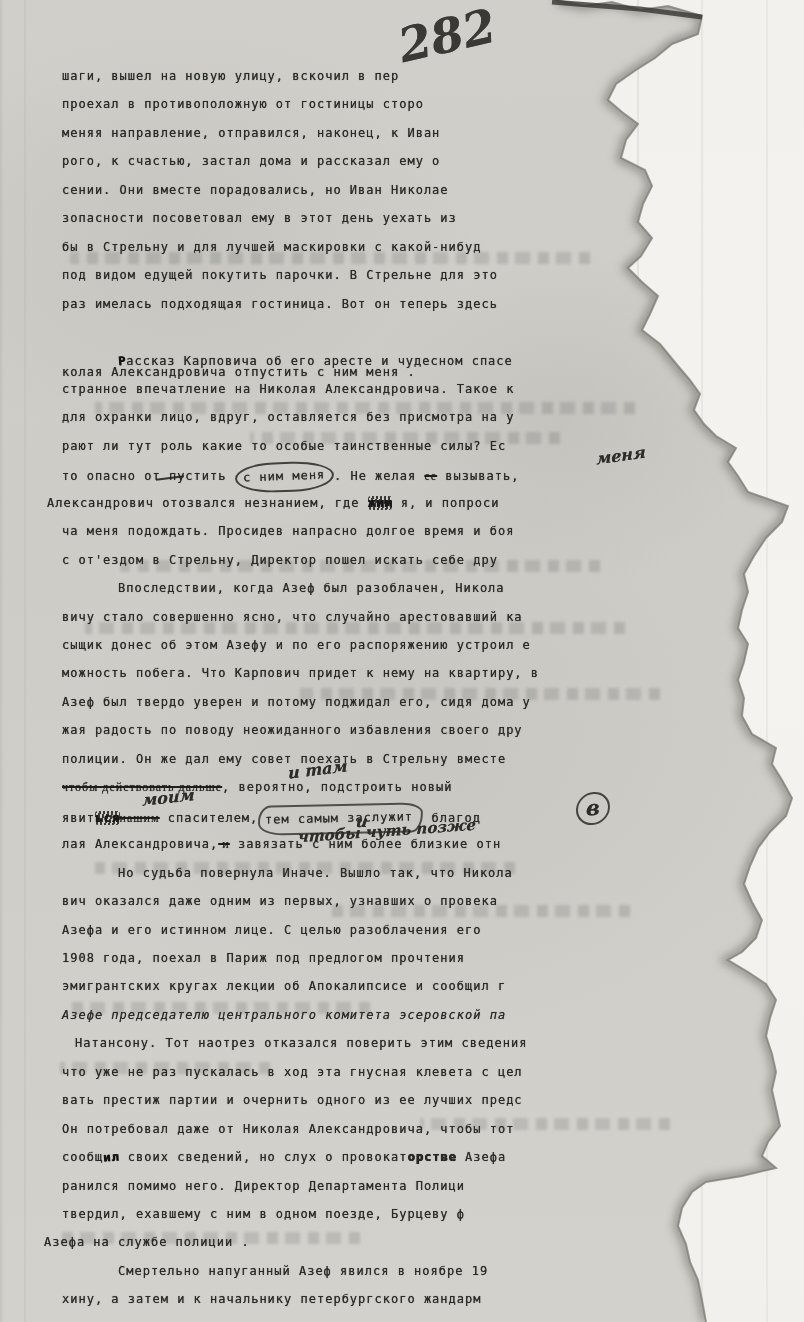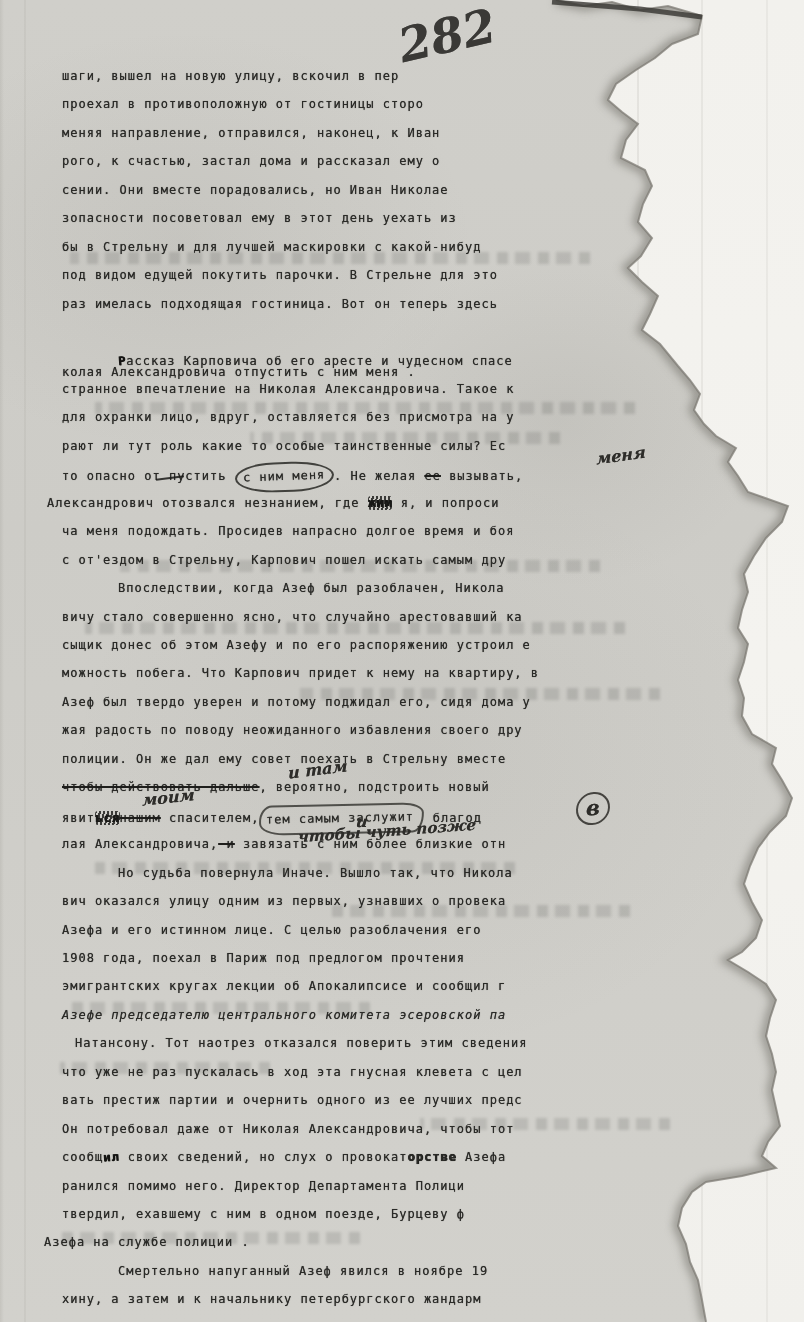--- a/index.html
+++ b/index.html
@@ -32,21 +32,21 @@
     background:repeating-linear-gradient(90deg, rgba(40,42,40,.9) 0 11px, transparent 11px 19px, rgba(40,42,40,.8) 19px 34px, transparent 34px 41px);
     transform:scaleX(-1);
   }
   .tline{
     position:absolute;left:0;width:804px;padding-left:62px;box-sizing:border-box;
     font-size:12px;line-height:24px;letter-spacing:1px;color:#2a2a27;
     text-shadow:0 0 0.7px rgba(42,42,40,.85);white-space:nowrap;
   }
   .tline.indent{padding-left:118px;}
   .seg-plain{}
-  .seg-strike{text-decoration:line-through;text-decoration-thickness:2px;text-decoration-color:rgba(25,25,22,.85);}
+  .seg-strike{text-decoration:line-through;text-decoration-thickness:2px;text-decoration-color:rgba(25,25,22,.85);font-family:Liberation Serif, serif;}
   .seg-circle{display:inline-block;border:2px solid rgba(30,30,26,.8);border-radius:48% 52% 50% 50% / 62% 58% 64% 60%;padding:0 7px 2px 6px;transform:rotate(-2deg);}
   .seg-loop{display:inline-block;border:2px solid rgba(32,32,28,.72);border-radius:16px 26px 14px 30px / 20px 12px 24px 14px;padding:0 8px 2px 5px;transform:rotate(-1.2deg);}
   .seg-bold{font-weight:bold;text-shadow:.7px 0 0 #1c1c1a,0 0 .7px rgba(30,30,28,.9);margin-top:28px;}
   .seg-overwrite{display:inline-block;font-weight:bold;color:#141412;transform:rotate(-4deg);text-shadow:.8px .3px 0 #141412;}
   .seg-blot{
     color:#181816;font-weight:bold;border-radius:3px;
     background-image:repeating-linear-gradient(104deg, rgba(22,22,20,.8) 0 2px, rgba(22,22,20,0) 2px 4px);
     text-shadow:.8px 0 0 #181816;
   }
   .seg-join{position:relative;}
@@ -108,33 +108,33 @@
         <div class="tline" style="top: 263.15px;"><span class="seg-plain">под видом едущей покутить парочки. В Стрельне для это</span></div>
         <div class="tline" style="top: 291.6px;"><span class="seg-plain">раз имелась подходящая гостиница. Вот он теперь здесь</span></div>
         <div class="tline" style="top: 320.05px; margin-top: 40px;"><span class="seg-plain">колая Александровича отпустить с ним меня .</span></div>
         <div class="tline indent" style="top: 348.5px;"><span class="seg-overwrite">Р</span><span class="seg-plain">ассказ Карповича об его аресте и чудесном спасе</span></div>
         <div class="tline" style="top: 376.95px;"><span class="seg-plain">странное впечатление на Николая Александровича. Такое к</span></div>
         <div class="tline" style="top: 405.4px;"><span class="seg-plain">для охранки лицо, вдруг, оставляется без присмотра на у</span></div>
         <div class="tline" style="top: 433.85px;"><span class="seg-plain">рают ли тут роль какие то особые таинственные силы? Ес</span></div>
         <div class="tline" style="top: 462.3px;"><span class="seg-plain">то опасно </span><span class="seg-join">от пустить</span><span class="seg-plain"> </span><span class="seg-circle">с ним меня</span><span class="seg-plain">. Не желая </span><span class="seg-strike">ее</span><span class="seg-plain"> вызывать,</span></div>
         <div class="tline" style="top: 490.75px; padding-left: 47px;"><span class="seg-plain">Александрович отозвался незнанием, где </span><span class="seg-blot">жим</span><span class="seg-plain"> я, и попроси</span></div>
         <div class="tline" style="top: 519.2px;"><span class="seg-plain">ча меня подождать. Просидев напрасно долгое время и боя</span></div>
-        <div class="tline" style="top: 547.65px;"><span class="seg-plain">с от'ездом в Стрельну, Карпович пошел искать самым дру</span></div>
+        <div class="tline" style="top: 547.65px;"><span class="seg-plain">с от'ездом в Стрельну, Директор пошел искать себе дру</span></div>
         <div class="tline indent" style="top: 576.1px;"><span class="seg-plain">Впоследствии, когда Азеф был разоблачен, Никола</span></div>
         <div class="tline" style="top: 604.55px;"><span class="seg-plain">вичу стало совершенно ясно, что случайно арестовавший ка</span></div>
         <div class="tline" style="top: 633px;"><span class="seg-plain">сыщик донес об этом Азефу и по его распоряжению устроил е</span></div>
         <div class="tline" style="top: 661.45px;"><span class="seg-plain">можность побега. Что Карпович придет к нему на квартиру, в</span></div>
         <div class="tline" style="top: 689.9px;"><span class="seg-plain">Азеф был твердо уверен и потому поджидал его, сидя дома у</span></div>
         <div class="tline" style="top: 718.35px;"><span class="seg-plain">жая радость по поводу неожиданного избавления своего дру</span></div>
         <div class="tline" style="top: 746.8px;"><span class="seg-plain">полиции. Он же дал ему совет поехать в Стрельну вместе</span></div>
         <div class="tline" style="top: 775.25px;"><span class="seg-strike">чтобы действовать дальше</span><span class="seg-plain">, вероятно, подстроить новый</span></div>
         <div class="tline" style="top: 803.7px;"><span class="seg-plain">явит</span><span class="seg-blot">ься</span><span class="seg-strike">нашим</span><span class="seg-plain"> спасителем,</span><span class="seg-loop">тем самым заслужит</span><span class="seg-plain"> благод</span></div>
         <div class="tline" style="top: 832.15px;"><span class="seg-plain">лая Александровича,</span><span class="seg-strike"> и</span><span class="seg-plain"> завязать с ним более близкие отн</span></div>
         <div class="tline indent" style="top: 860.6px;"><span class="seg-plain">Но судьба повернула Иначе. Вышло так, что Никола</span></div>
-        <div class="tline" style="top: 889.05px;"><span class="seg-plain">вич оказался улицу одним из первых, узнавших о провека</span></div>
+        <div class="tline" style="top: 889.05px;"><span class="seg-plain">вич оказался даже одним из первых, узнавших о провека</span></div>
         <div class="tline" style="top: 917.5px;"><span class="seg-plain">Азефа и его истинном лице. С целью разоблачения его</span></div>
         <div class="tline" style="top: 945.95px;"><span class="seg-plain">1908 года, поехал в Париж под предлогом прочтения</span></div>
         <div class="tline" style="top: 974.4px;"><span class="seg-plain">эмигрантских кругах лекции об Апокалипсисе и сообщил г</span></div>
         <div class="tline" style="top: 1002.85px; font-style: italic;"><span class="seg-plain">Азефе председателю центрального комитета эсеровской па</span></div>
         <div class="tline" style="top: 1031.3px; margin-left: 13px;"><span class="seg-plain">Натансону. Тот наотрез отказался поверить этим сведения</span></div>
         <div class="tline" style="top: 1059.75px;"><span class="seg-plain">что уже не раз пускалась в ход эта гнусная клевета с цел</span></div>
         <div class="tline" style="top: 1088.2px;"><span class="seg-plain">вать престиж партии и очернить одного из ее лучших предс</span></div>
         <div class="tline" style="top: 1116.65px;"><span class="seg-plain">Он потребовал даже от Николая Александровича, чтобы тот</span></div>
         <div class="tline" style="top: 1145.1px;"><span class="seg-plain">сообщ</span><span class="seg-overwrite">ил</span><span class="seg-plain"> своих сведений, но слух о провокат</span><span class="seg-bold">орстве</span><span class="seg-plain"> Азефа</span></div>
         <div class="tline" style="top: 1173.55px;"><span class="seg-plain">ранился помимо него. Директор Департамента Полици</span></div>

